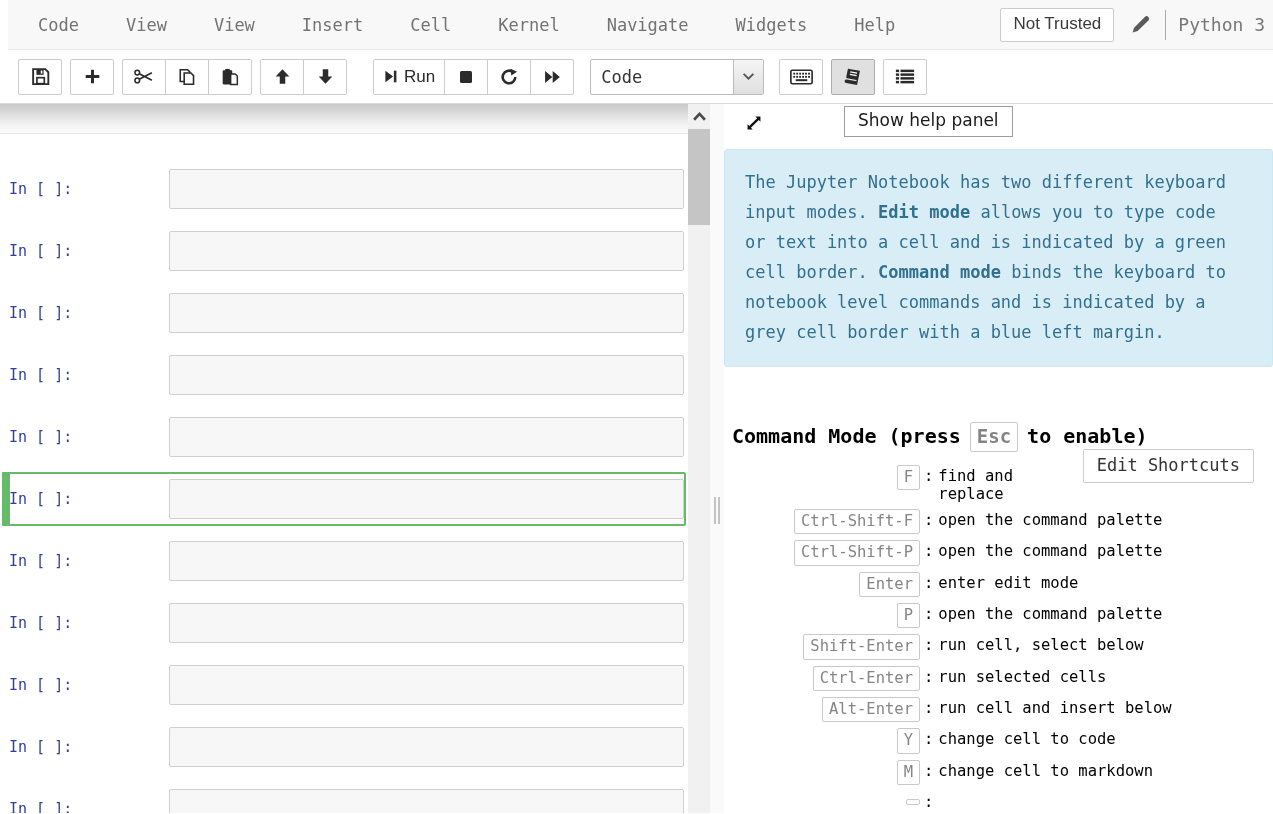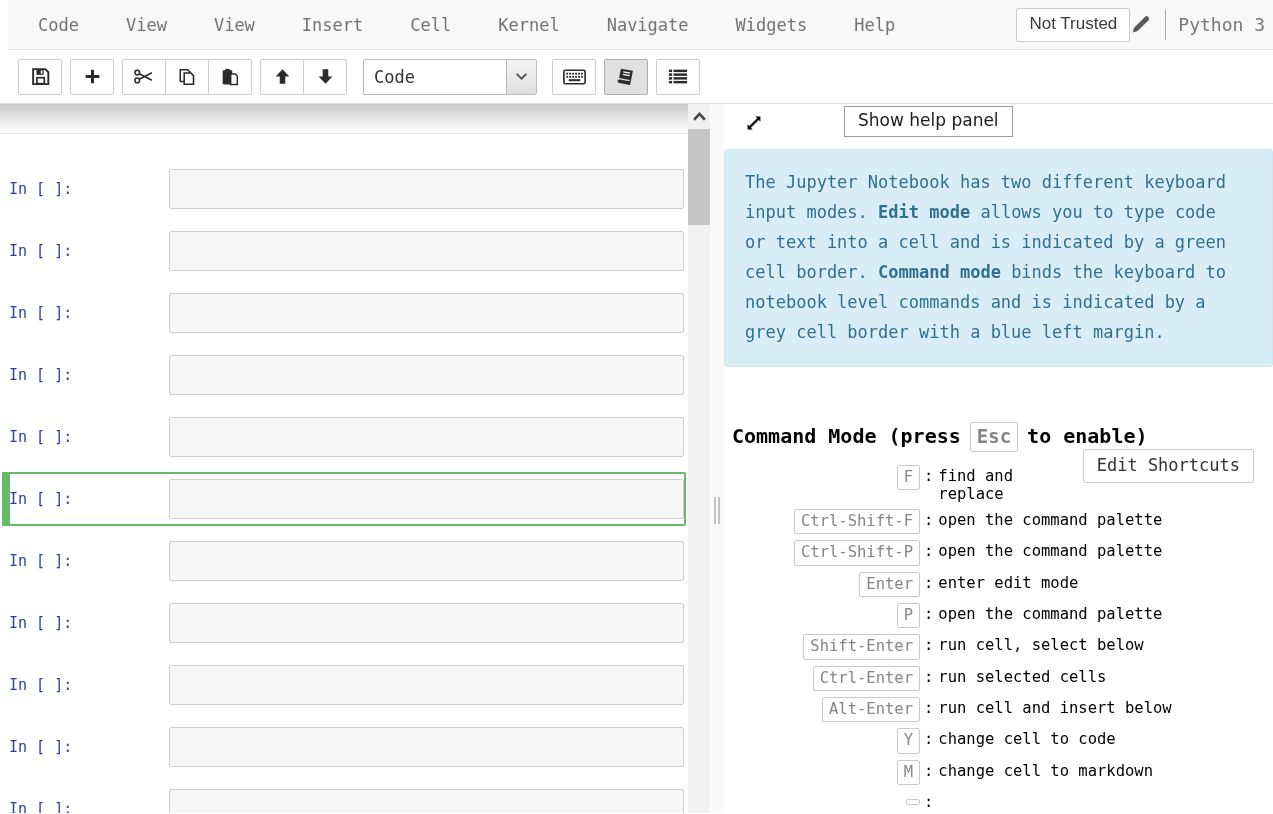--- a/index.html
+++ b/index.html
@@ -6,21 +6,21 @@
   html,body { width:1273px; height:814px; overflow:hidden; background:#fff;
     font-family:"DejaVu Sans Mono", monospace; }
 
   
   .menubar { height:50px; margin-left:8px; background:#f8f8f8;
     border-bottom:1px solid #e7e7e7; display:flex; align-items:center; }
   .menu { display:flex; padding-left:30px; }
   .menu-item { font-size:17px; color:#737373; margin-right:47px; cursor:pointer; white-space:nowrap; }
   .menubar-right { margin-left:auto; display:flex; align-items:center; padding-right:8px; }
   .trust-btn { font-size:17px; color:#3a3a3a; background:#fff; border:1px solid #ccc;
-    border-radius:2px; padding:5px 12px 7px; cursor:pointer; }
+    border-radius:2px; padding:5px 12px 7px; margin-right:16px; cursor:pointer; }
   .pencil { margin-right:14px; display:flex; align-items:center; }
   .kernel-sep { width:1px; height:30px; background:#aaa; margin-right:12px; }
   .kernel-name { font-size:18px; color:#777; }
 
   
   .toolbar { height:54px; background:#fff; border-bottom:1px solid #dadada;
     display:flex; align-items:center; padding-left:18px; }
   .btn-group { display:flex; margin-right:8px; }
   .tb-btn { min-width:44px; height:36px; background:#fff; border:1px solid #ccc;
     display:flex; align-items:center; justify-content:center; gap:6px;
@@ -163,20 +163,45 @@
       <svg width="17" height="17" viewBox="0 0 16 16">
           <path d="M8 1.2 L14.4 8 H10.6 V14.8 H5.4 V8 H1.6 Z" fill="#2b2b2b"></path>
         </svg>
     </button>
     <button class="tb-btn">
       <svg width="17" height="17" viewBox="0 0 16 16">
           <path d="M8 14.8 L1.6 8 H5.4 V1.2 H10.6 V8 H14.4 Z" fill="#2b2b2b"></path>
         </svg>
     </button>
   </div>
+  <div class="btn-group" style="margin-left:18px;">
+    <button class="tb-btn">
+      <svg width="15" height="15" viewBox="0 0 16 16">
+          <path d="M2.5 1.8 L10.8 8 L2.5 14.2 Z" fill="#2b2b2b"></path>
+          <rect x="11.6" y="1.8" width="2.7" height="12.4" fill="#2b2b2b"></rect>
+        </svg>
+      <span class="tb-label">Run</span>
+    </button>
+    <button class="tb-btn">
+      <svg width="16" height="16" viewBox="0 0 16 16">
+          <rect x="2" y="2" width="12" height="12" rx="1.5" fill="#2b2b2b"></rect>
+        </svg>
+    </button>
+    <button class="tb-btn">
+      <svg width="18" height="18" viewBox="0 0 16 16">
+          <path d="M13.6 8 A5.6 5.6 0 1 1 11.2 3.4" fill="none" stroke="#2b2b2b" stroke-width="2.3"></path>
+          <path d="M9.4 0.6 L15.2 3.4 L10 6.6 Z" fill="#2b2b2b"></path>
+        </svg>
+    </button>
+    <button class="tb-btn">
+      <svg width="19" height="16" viewBox="0 0 18 16">
+          <path d="M1.6 2 L8.8 8 L1.6 14 Z M9.2 2 L16.4 8 L9.2 14 Z" fill="#2b2b2b"></path>
+        </svg>
+    </button>
+  </div>
   <div class="celltype">
     <span class="celltype-value">Code</span>
     <span class="celltype-caret">
       <svg width="13" height="9" viewBox="0 0 12 8">
           <path d="M1.5 1.5 L6 6 L10.5 1.5" fill="none" stroke="#555" stroke-width="1.7"></path>
         </svg>
     </span>
   </div>
   <div class="btn-group">
     <button class="tb-btn">

